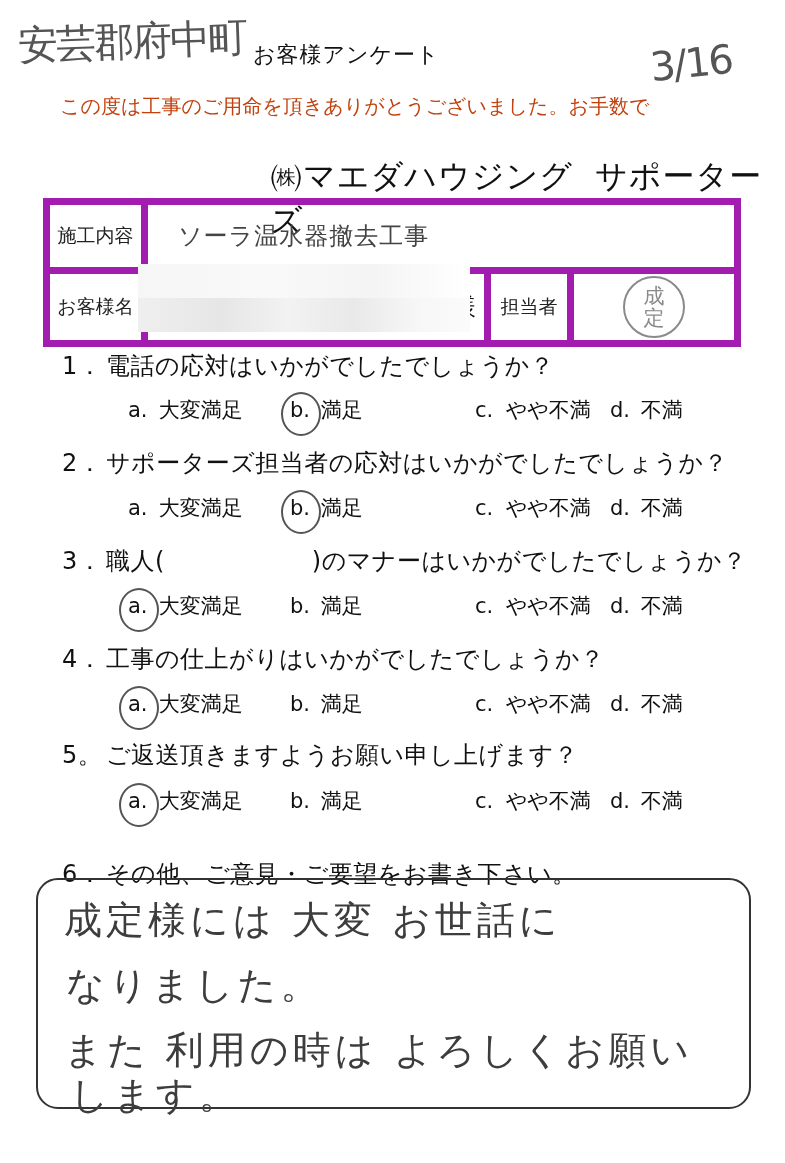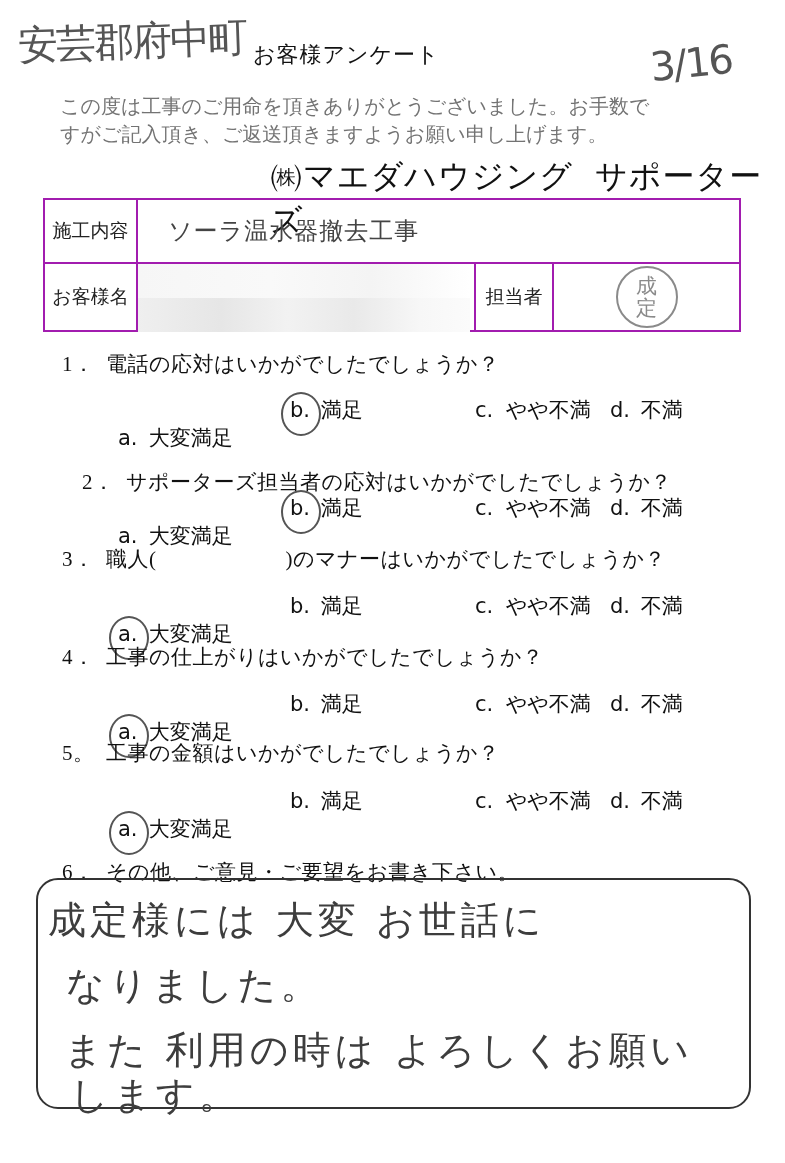--- a/index.html
+++ b/index.html
@@ -2,61 +2,60 @@
 <html><head>
 <meta charset="utf-8">
 <style>
   html, body { margin: 0; padding: 0; background: #ffffff; }
   body { width: 785px; height: 1163px; position: relative; overflow: hidden;
          font-family: "DejaVu Sans", "Liberation Sans", sans-serif; color: #1a1a1a; }
   .hand { font-family: "DejaVu Sans", sans-serif; color: #3a3a3a; font-weight: normal; }
   .handwrite-area { position: absolute; left: 18px; top: 14px; font-size: 40px; letter-spacing: -2px; color: #555; transform: rotate(-2deg); }
   .date { position: absolute; left: 650px; top: 40px; font-size: 40px; color: #555; transform: rotate(-6deg); letter-spacing: -2px; }
   .title { position: absolute; left: 253px; top: 40px; font-size: 22px; letter-spacing: 1px; color: #111; }
-  .intro { position: absolute; left: 60px; top: 92px; font-size: 20px; line-height: 28px; color: #737373; width: 700px; }
+  .intro { position: absolute; left: 60px; top: 92px; font-size: 20px; line-height: 28px; color: #c2410c; width: 700px; }
   .company { position: absolute; left: 270px; top: 155px; font-size: 32px; color: #111; letter-spacing: 1px; }
   .company .gap { display: inline-block; width: 22px; }
 
   table.info { position: absolute; left: 43px; top: 198px; width: 698px; border-collapse: collapse; }
-  table.info td { border: 2px solid #a21caf; padding: 0; vertical-align: middle; }
+  table.info td { border: 7px solid #a21caf; padding: 0; vertical-align: middle; }
   .lbl { font-size: 19px; color: #222; text-align: center; }
   .row1 td { height: 62px; }
   .row2 td { height: 66px; }
   .work-value { font-size: 24px; color: #444; padding-left: 30px !important; letter-spacing: 1px; }
   .blur-box { position: absolute; left: 138px; top: 264px; width: 332px; height: 68px;
               background: linear-gradient(90deg, #efefef 0%, #e6e6e6 25%, #f2f2f2 45%, #e9e9e9 65%, #f7f7f7 85%, #fbfbfb 100%); }
   .blur-box::before { content: ""; position: absolute; left: 0; right: 0; top: 0; height: 34px;
               background: linear-gradient(90deg, #f6f6f6, #f9f9f9 40%, #f4f4f4 70%, #ffffff); }
   .sama { font-size: 26px; text-align: right; padding-right: 8px !important; color: #111; }
   .stamp { width: 58px; height: 58px; border: 2px solid #8a8a8a; border-radius: 50%; margin: 0 auto;
            display: flex; flex-direction: column; align-items: center; justify-content: center;
            color: #8a8a8a; font-size: 21px; line-height: 22px; }
 
-  .q { position: absolute; left: 62px; font-size: 21px; color: #111; letter-spacing: 0.5px; font-family: Liberation Serif, serif; }
+  .q { position: absolute; left: 62px; font-size: 24px; color: #111; letter-spacing: 0.5px; }
   .q .num { display: inline-block; width: 44px; }
   .opts { position: absolute; left: 112px; font-size: 21px; color: #111; height: 30px; width: 640px; }
   .opt { position: absolute; top: 0; white-space: nowrap; }
   .opt .letter { position: relative; display: inline-block; width: 24px; }
-  .opt.o-a { left: 6px; margin-top: 28px; } .opt.o-b { left: 178px; } .opt.o-c { left: 316px; margin-left: 47px; } .opt.o-d { left: 498px; }
+  .opt.o-a { left: 16px; } .opt.o-b { left: 178px; } .opt.o-c { left: 316px; margin-left: 47px; } .opt.o-d { left: 498px; }
   .circle { position: absolute; left: -9px; top: -6px; width: 36px; height: 40px; border: 2px solid #555; border-radius: 50%; }
 
   .comment-box { position: absolute; left: 36px; top: 878px; width: 711px; height: 227px;
                  border: 2px solid #333; border-radius: 22px; }
   .comment-line { position: absolute; font-size: 38px; color: #3d3d3d; letter-spacing: 4px; white-space: nowrap; }
 </style>
 </head>
 <body>
 
 <div class="handwrite-area hand">安芸郡府中町</div>
 <div class="date hand">3/16</div>
 
 <div class="title">お客様アンケート</div>
 <div class="intro">
   <div>この度は工事のご用命を頂きありがとうございました。お手数で</div>
-  <div>すがご記入頂き、ご返送頂きますようお願い申し上げます。</div>
 </div>
 <div class="company">
   <span>㈱マエダハウジング</span><span class="gap"></span><span>サポーターズ</span>
 </div>
 
 <table class="info">
   <tbody>
       <tr class="row1">
     <td class="lbl" style="width:91px;">施工内容</td>
     <td class="work-value hand" colspan="4">ソーラ温水器撤去工事</td>
@@ -80,21 +79,21 @@
 <div class="q" style="top:350px;">
   <span class="num">1．</span><span>電話の応対はいかがでしたでしょうか？</span>
 </div>
 <div class="opts" style="top:396px;">
   <div class="opt o-a"><span class="letter">a.</span> <span>大変満足</span></div>
   <div class="opt o-b"><span class="letter"><span class="circle"></span><span>b.</span></span> <span>満足</span></div>
   <div class="opt o-c"><span class="letter">c.</span> <span>やや不満</span></div>
   <div class="opt o-d"><span class="letter">d.</span> <span>不満</span></div>
 </div>
 
-<div class="q" style="top:468px;margin-left:20px;">
+<div class="q" style="top:447px;">
   <span class="num">2．</span><span>サポーターズ担当者の応対はいかがでしたでしょうか？</span>
 </div>
 <div class="opts" style="top:494px;">
   <div class="opt o-a"><span class="letter">a.</span> <span>大変満足</span></div>
   <div class="opt o-b"><span class="letter"><span class="circle"></span><span>b.</span></span> <span>満足</span></div>
   <div class="opt o-c"><span class="letter">c.</span> <span>やや不満</span></div>
   <div class="opt o-d"><span class="letter">d.</span> <span>不満</span></div>
 </div>
 
 <div class="q" style="top:545px;">
@@ -111,29 +110,29 @@
   <span class="num">4．</span><span>工事の仕上がりはいかがでしたでしょうか？</span>
 </div>
 <div class="opts" style="top:690px;">
   <div class="opt o-a"><span class="letter"><span class="circle"></span><span>a.</span></span> <span>大変満足</span></div>
   <div class="opt o-b"><span class="letter">b.</span> <span>満足</span></div>
   <div class="opt o-c"><span class="letter">c.</span> <span>やや不満</span></div>
   <div class="opt o-d"><span class="letter">d.</span> <span>不満</span></div>
 </div>
 
 <div class="q" style="top:739px;">
-  <span class="num">5。</span><span>工事の金額はいかがでしたでしょうか？</span>
+  <span class="num">5。</span><span>ご返送頂きますようお願い申し上げます？</span>
 </div>
 <div class="opts" style="top:787px;">
   <div class="opt o-a"><span class="letter"><span class="circle"></span><span>a.</span></span> <span>大変満足</span></div>
   <div class="opt o-b"><span class="letter">b.</span> <span>満足</span></div>
   <div class="opt o-c"><span class="letter">c.</span> <span>やや不満</span></div>
   <div class="opt o-d"><span class="letter">d.</span> <span>不満</span></div>
 </div>
 
 <div class="q" style="top:858px;">
   <span class="num">6．</span><span>その他、ご意見・ご要望をお書き下さい。</span>
 </div>
 <div class="comment-box"></div>
-<div class="comment-line hand" style="left:48px; top:895px;">成定様には 大変 お世話に</div>
+<div class="comment-line hand" style="left:64px; top:895px;">成定様には 大変 お世話に</div>
 <div class="comment-line hand" style="left:66px; top:960px;">なりました。</div>
 <div class="comment-line hand" style="left:64px; top:1025px;">また 利用の時は よろしくお願い</div>
 <div class="comment-line hand" style="left:70px; top:1070px;">します。</div>
 
 </body></html>

